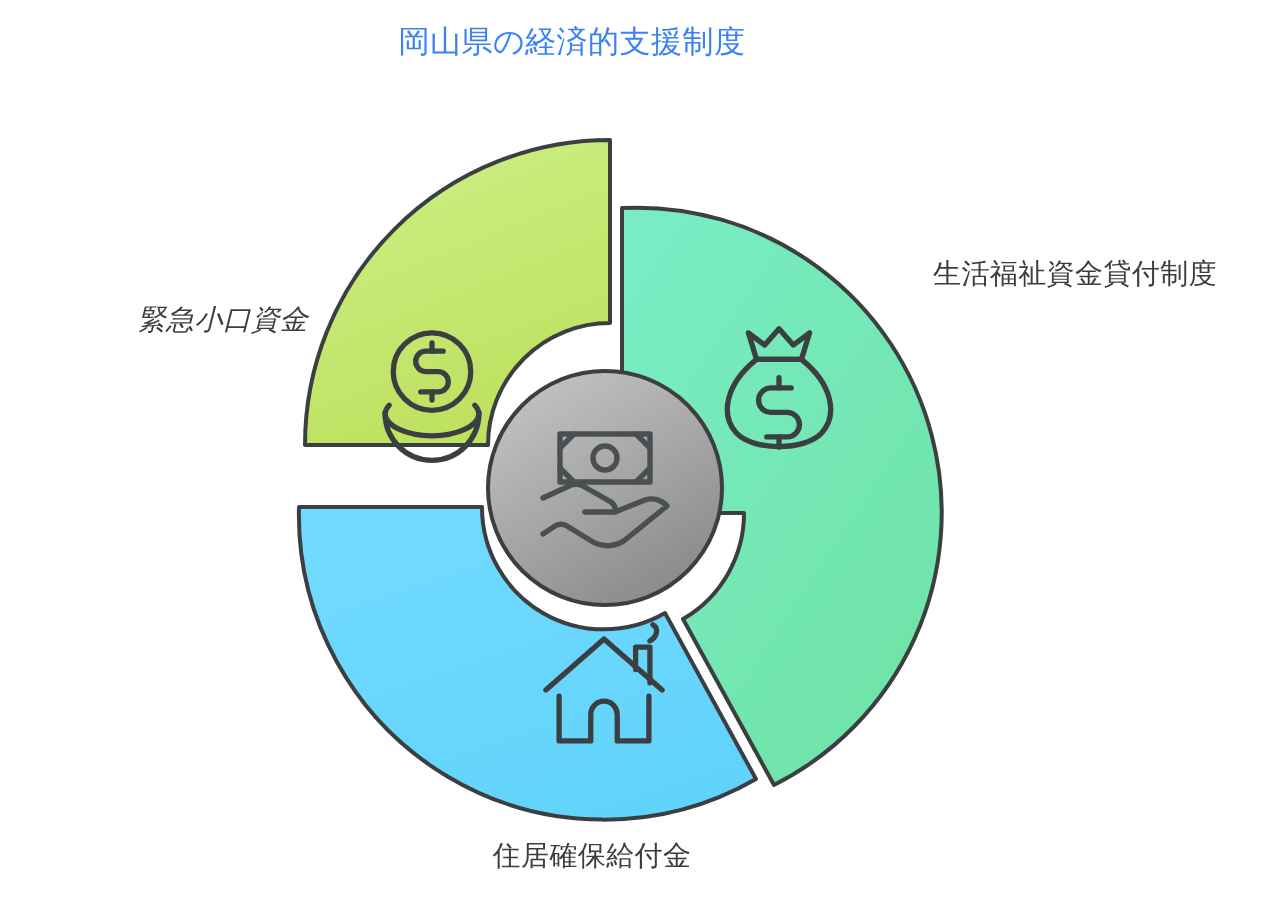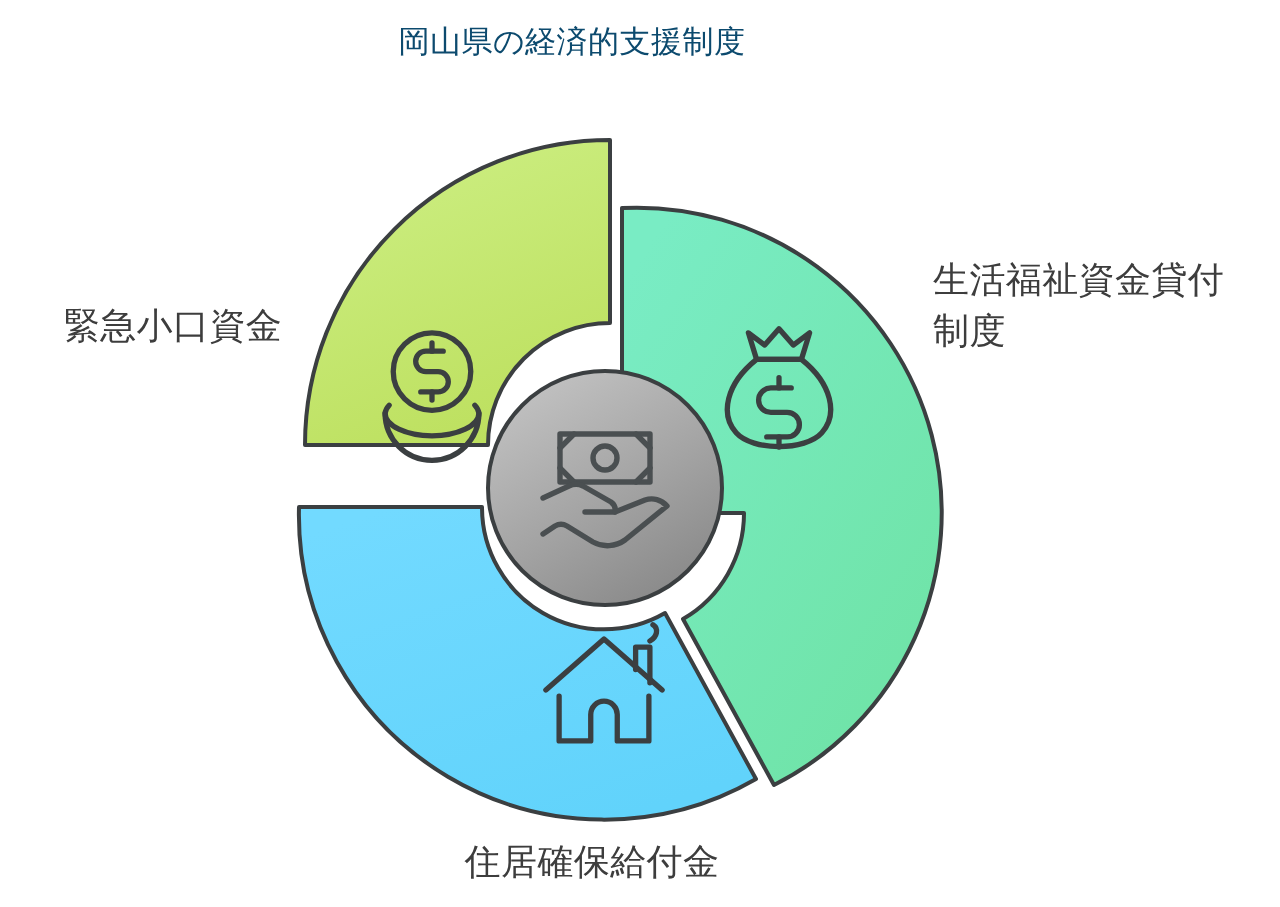--- a/index.html
+++ b/index.html
@@ -25,39 +25,40 @@
 
   .diagram-title {
     position: absolute;
     top: 22px;
     left: 0;
     width: 1144px;
     text-align: center;
     font-size: 31px;
     line-height: 1.3;
     letter-spacing: 0.5px;
-    color: #0c4a6e;
+    color: #3b82f6;
     font-weight: 400;
     white-space: nowrap;
   }
 
   .seg-label {
     position: absolute;
-    font-size: 36px;
+    font-size: 28px;
     line-height: 1.42;
     color: #3d3d3d;
     font-weight: 400;
     letter-spacing: 0.4px;
   }
 
   #label-left {
     left: 38px;
     top: 300px;
     width: 270px;
-    text-align: center;
+    text-align: right;
+    font-style: italic;
   }
 
   #label-right {
     left: 933px;
     top: 254px;
     width: 316px;
     text-align: left;
   }
 
   #label-bottom {

